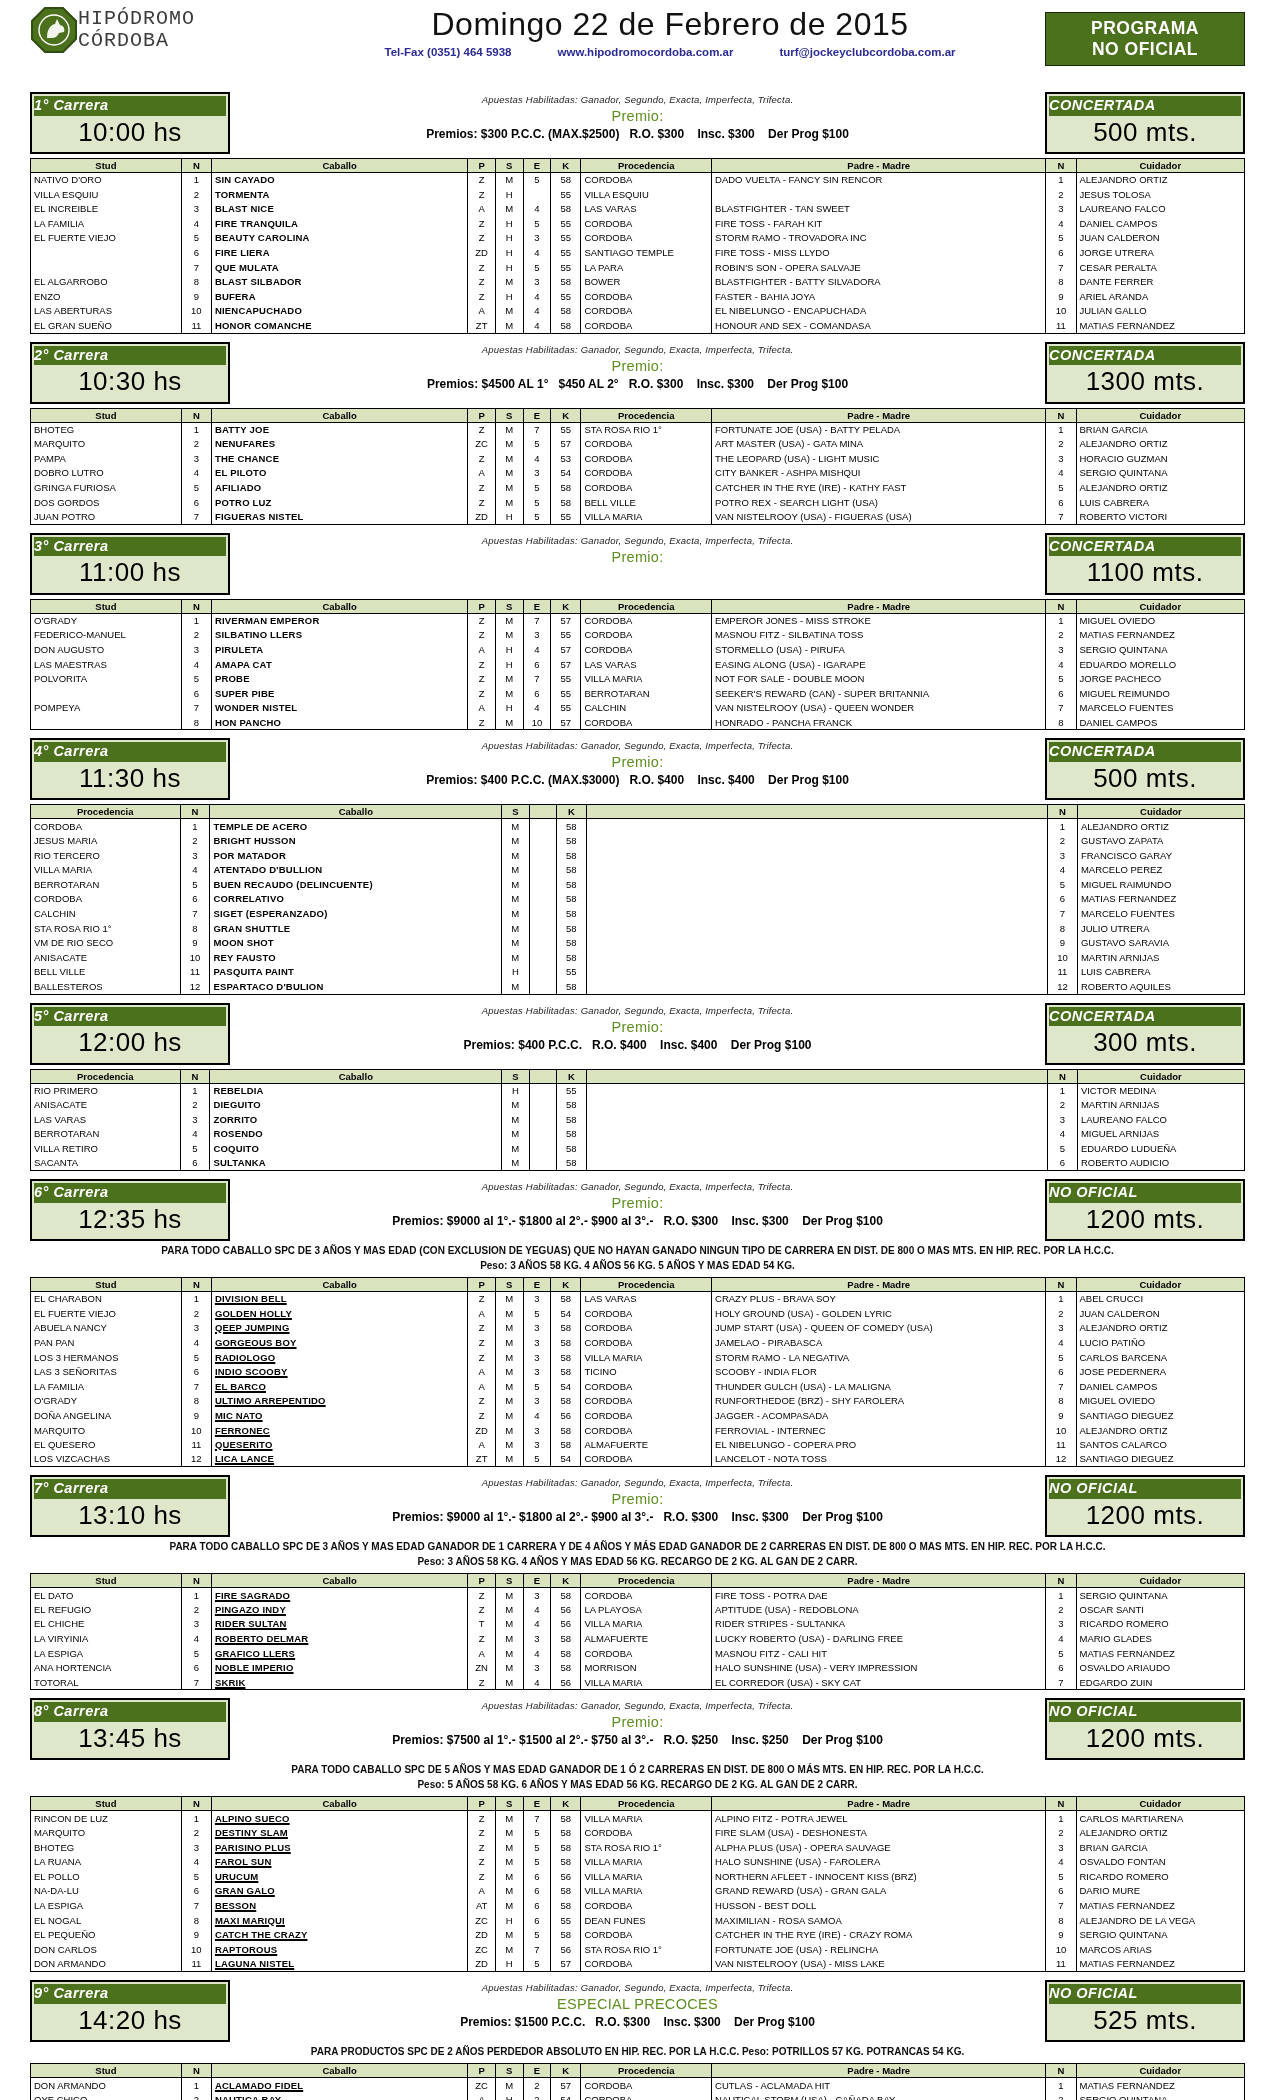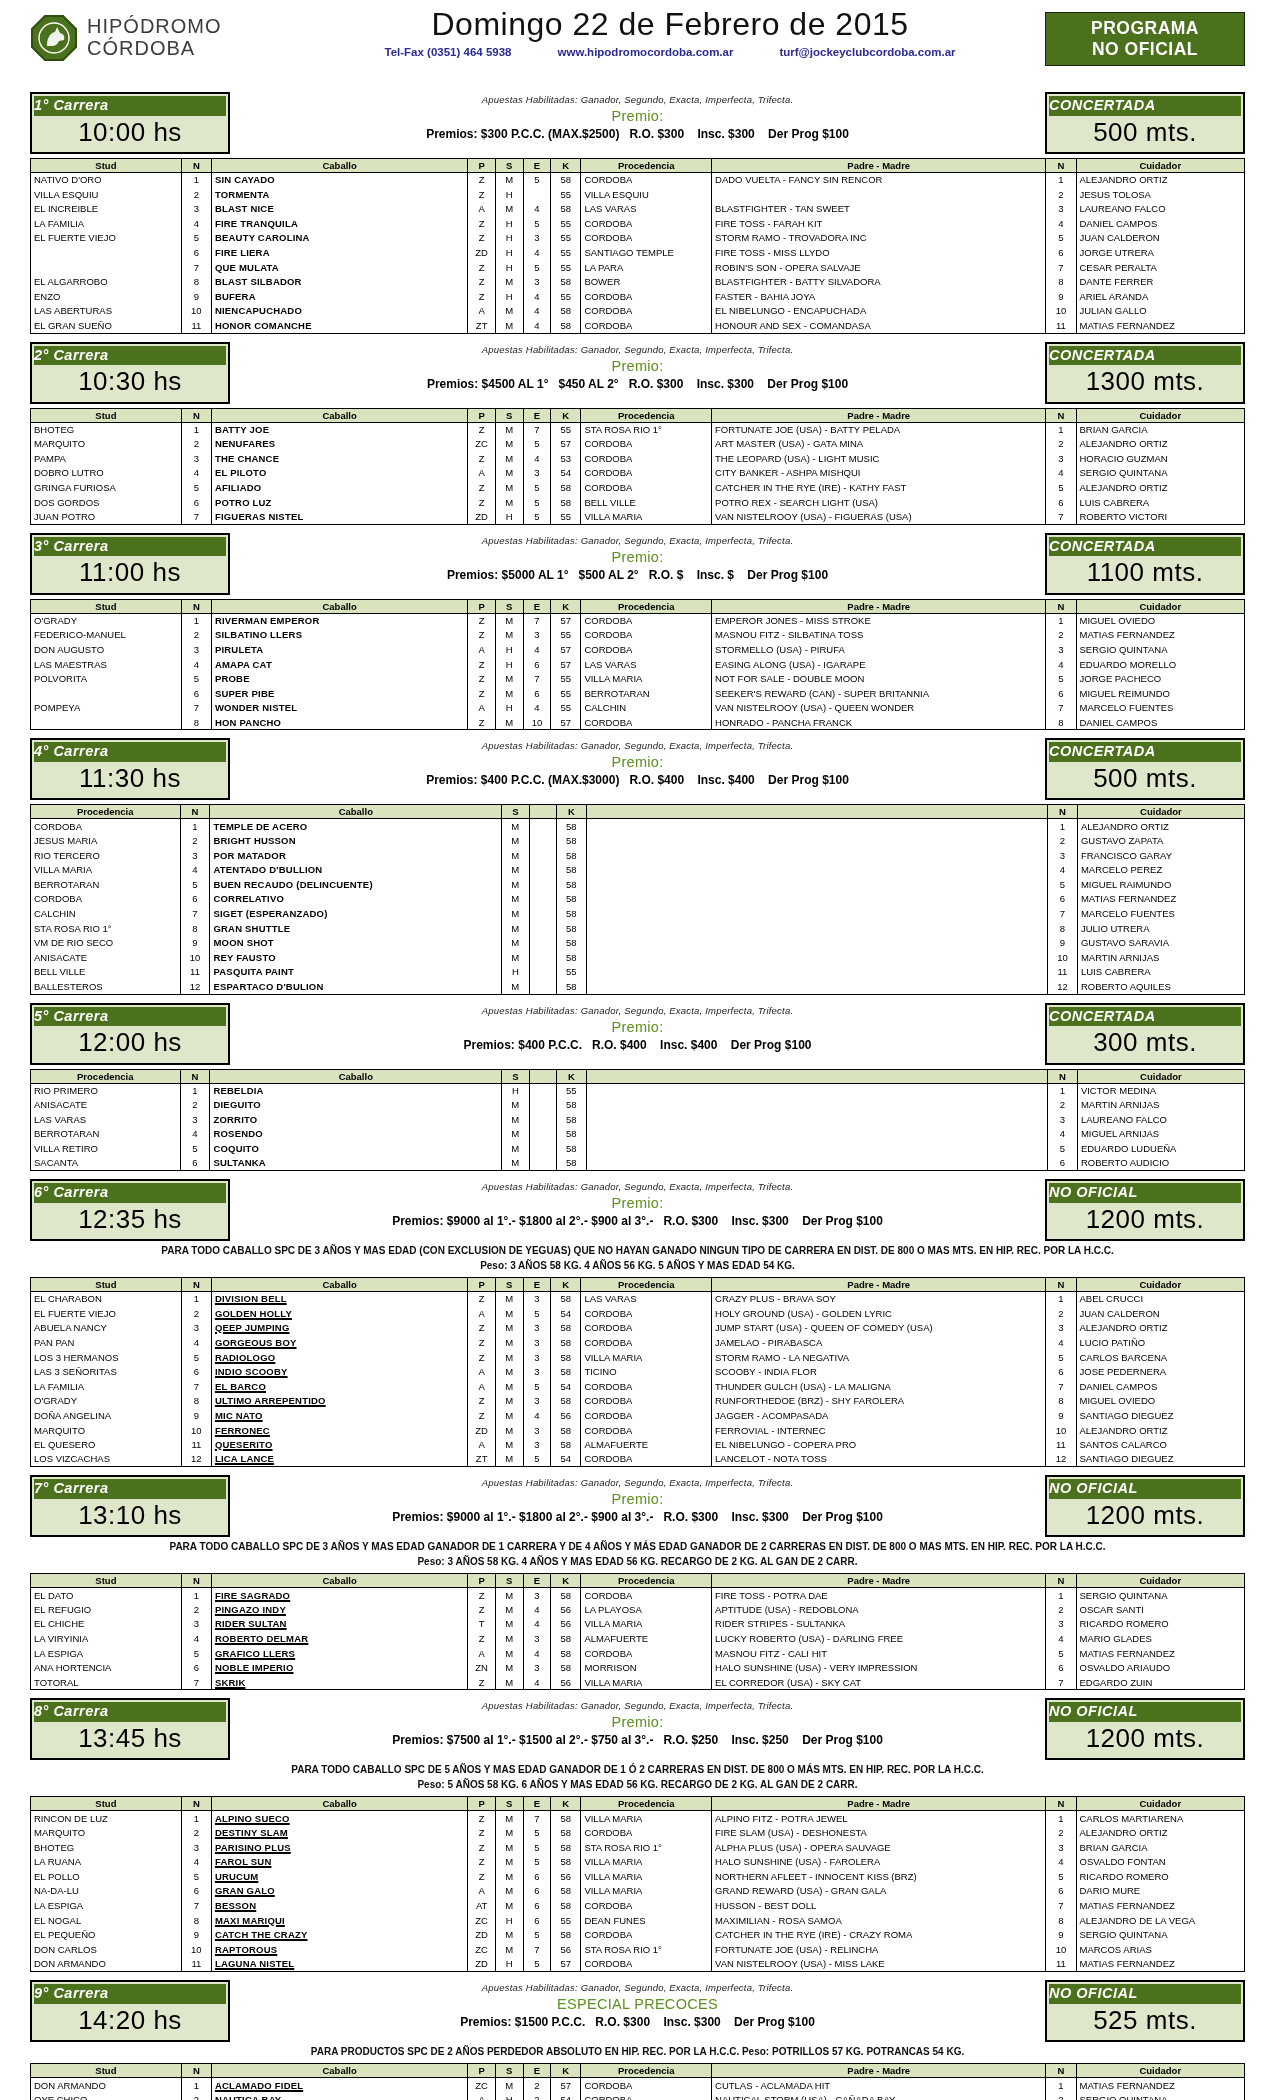--- a/index.html
+++ b/index.html
@@ -10,21 +10,21 @@
     --contact-blue:#2b2b96;
     --border-dark:#1a240c;
   }
   *{box-sizing:border-box;}
   html,body{margin:0;padding:0;background:#fff;}
   body{width:1275px;font-family:"Liberation Sans",sans-serif;color:#000;-webkit-font-smoothing:antialiased;}
   .page{padding:6px 30px 24px 30px;}
 
   
   .top{display:grid;grid-template-columns:270px 1fr 205px;align-items:start;min-height:78px;}
-  .logo{display:flex;align-items:center;gap:9px;margin-top:8px;}
+  .logo{display:flex;align-items:center;font-family:Liberation Mono, monospace;}
   .logo-mark svg{display:block;}
   .logo-text{font-size:20px;line-height:1.08;color:#3c3c3c;letter-spacing:1px;font-weight:400;}
   .center-head{text-align:center;}
   .date-title{margin:0;font-size:32px;font-weight:500;letter-spacing:0.5px;color:#111;}
   .contact{display:flex;justify-content:center;gap:46px;margin-top:3px;font-size:11.5px;font-weight:700;color:var(--contact-blue);}
   .prog-badge{margin-top:6px;justify-self:end;width:200px;background:var(--brand-green);border:1px solid var(--border-dark);
     color:#fff;text-align:center;font-weight:800;font-size:17.5px;line-height:1.2;padding:5px 0;letter-spacing:0.5px;}
 
   
   .race{margin-top:8px;}
@@ -422,21 +422,20 @@
 
   <section class="race">
     <div class="race-head">
       <div class="panel">
         <div class="rb-top rb-num">3° Carrera</div>
         <div class="rb-big rb-time">11:00 hs</div>
       </div>
       <div class="race-center">
         <div class="bets">Apuestas Habilitadas: Ganador, Segundo, Exacta, Imperfecta, Trifecta.</div>
         <div class="premio-title">Premio:</div>
-        <div class="premio-detail">Premios: $5000 AL 1° &nbsp; $500 AL 2° &nbsp; R.O. $ &nbsp;&nbsp; Insc. $ &nbsp;&nbsp; Der Prog $100</div>
       </div>
       <div class="panel">
         <div class="rb-top rb-status">CONCERTADA</div>
         <div class="rb-big rb-dist">1100 mts.</div>
       </div>
     </div>
     <div class="conditions"></div>
     <table class="race-table">
       <colgroup>
             <col style="width: 12%;">

